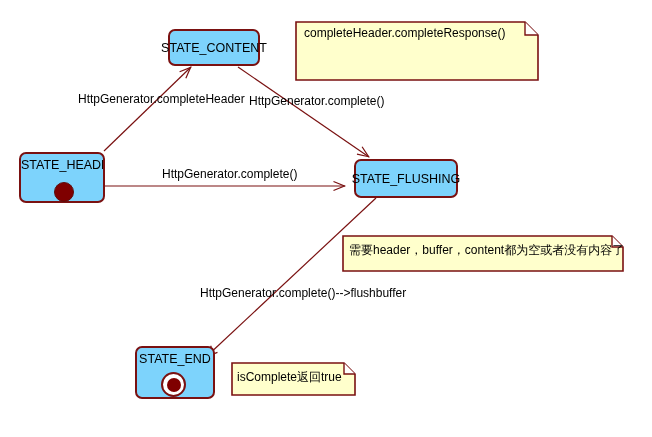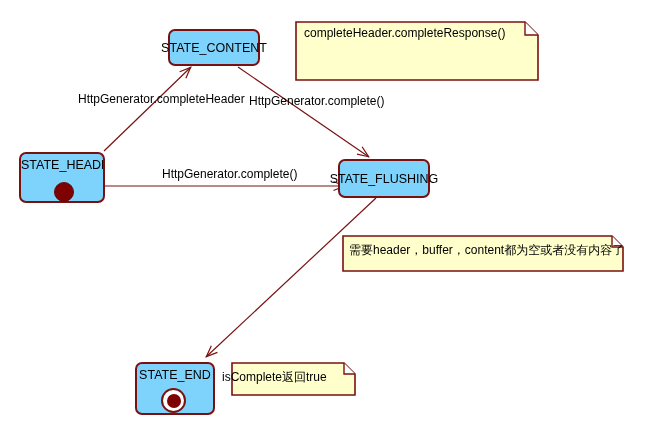--- a/index.html
+++ b/index.html
@@ -66,38 +66,39 @@
 
   <div class="state vcenter" style="left:168px;top:29px;width:92px;height:37px;">
     <span class="lbl">STATE_CONTENT</span>
   </div>
 
   <div class="state" style="left:19px;top:152px;width:86px;height:51px;">
     <span class="lbl">STATE_HEADER</span>
     <span class="initial-dot" style="left:33px;top:28px;"></span>
   </div>
 
-  <div class="state vcenter" style="left:338px;top:159px;width:92px;height:39px;">
+  <div class="state vcenter" style="left:354px;top:159px;width:104px;height:39px;">
     <span class="lbl">STATE_FLUSHING</span>
   </div>
 
-  <div class="state" style="left:135px;top:362px;width:80px;height:53px;">
+  <div class="state" style="left:135px;top:346px;width:80px;height:53px;">
     <span class="lbl">STATE_END</span>
     <span class="final-outer" style="left:24px;top:24px;">
       <span class="final-inner"></span>
     </span>
   </div>
 
   <div class="tlabel" style="left:55px;top:92px;margin-left:23px;">HttpGenerator.completeHeader</div>
   <div class="tlabel" style="left:249px;top:94px;">HttpGenerator.complete()</div>
   <div class="tlabel" style="left:162px;top:167px;">HttpGenerator.complete()</div>
+  <div class="tlabel" style="left:200px;top:286px;">HttpGenerator.complete()--&gt;flushbuffer</div>
 
   <div class="ntext" style="left:304px;top:24px;">
     <div>completeHeader.completeResponse()</div>
   </div>
   <div class="ntext" style="left:349px;top:241px;">
     <div>需要header，buffer，content都为空或者没有内容了</div>
   </div>
-  <div class="ntext" style="left:222px;top:368px;">
+  <div class="ntext" style="left:237px;top:368px;">
     <div>isComplete返回true</div>
   </div>
 
 </div>
 
 </body></html>

